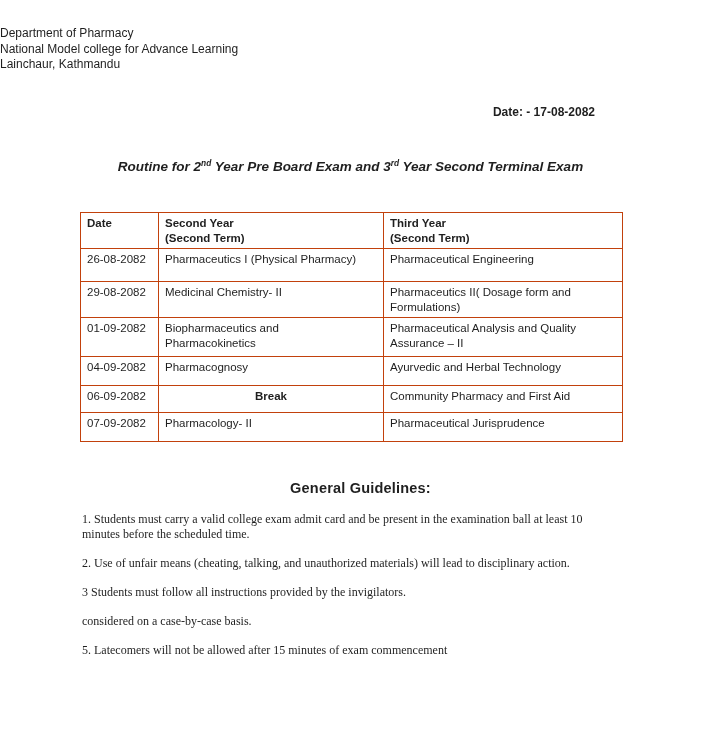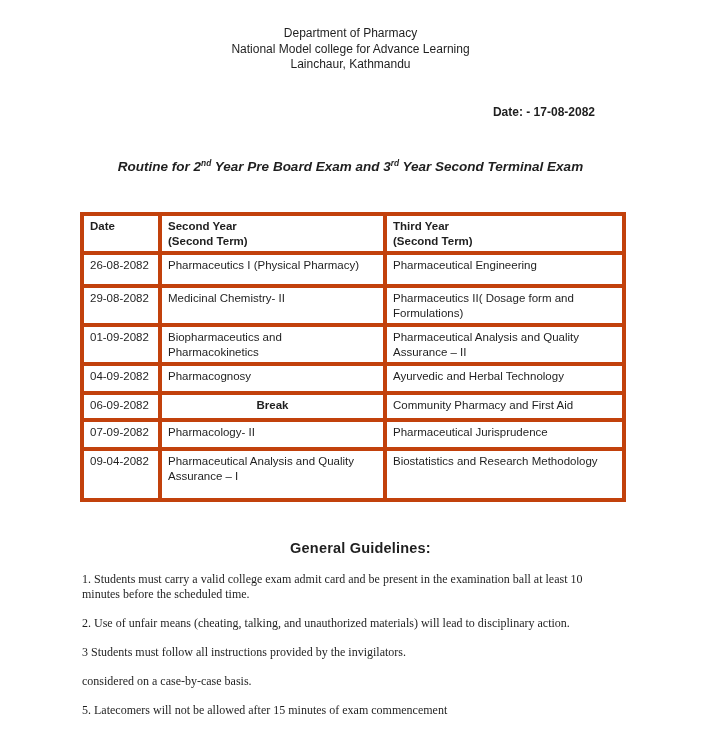--- a/index.html
+++ b/index.html
@@ -9,21 +9,20 @@
     background: #ffffff;
     color: #1f1f1f;
     font-family: "Liberation Sans", sans-serif;
     overflow: hidden;
   }
   .page { position: relative; width: 701px; height: 738px; }
 
   
   .doc-header {
     padding-top: 26px;
-    text-align: center;
     font-size: 12px;
     line-height: 15.5px;
   }
 
   
   .date-line {
     margin-top: 32px;
     text-align: right;
     padding-right: 106px;
     font-size: 12px;
@@ -46,21 +45,21 @@
   
   table.routine {
     border-collapse: collapse;
     table-layout: fixed;
     width: 542px;
     margin: 36px 0 0 80px;
     font-size: 11.5px;
     line-height: 15px;
   }
   table.routine th, table.routine td {
-    border: 4px solid #c2410c;
+    border: 1px solid #c2410c;
     vertical-align: top;
     text-align: left;
     padding: 3px 6px 2px 6px;
   }
   table.routine th { font-weight: bold; }
   .cell-line { white-space: nowrap; }
   tr.rhead  { height: 30px; }
   tr.r0 { height: 33px; padding-left: 8px; }
   tr.r1 { height: 32px; }
   tr.r2 { height: 39px; }
@@ -186,32 +185,20 @@
         <td>
             <div class="cell-line">07-09-2082</div>
           </td>
         <td>
             <div class="cell-line">Pharmacology- II</div>
           </td>
         <td>
             <div class="cell-line">Pharmaceutical Jurisprudence</div>
           </td>
       </tr>
-      <tr class="r6">
-        <td>
-            <div class="cell-line">09-04-2082</div>
-          </td>
-        <td>
-          <div class="cell-line">Pharmaceutical Analysis and Quality</div>
-          <div class="cell-line">Assurance – I</div>
-        </td>
-        <td>
-            <div class="cell-line">Biostatistics and Research Methodology</div>
-          </td>
-      </tr>
     </tbody>
   </table>
 
   <div class="guidelines-heading">General Guidelines:</div>
 
   <div class="guidelines">
     <p>
       <span class="guideline-line">1. Students must carry a valid college exam admit card and be present in the examination ball at least 10</span>
       <span class="guideline-line">minutes before the scheduled time.</span>
     </p>

